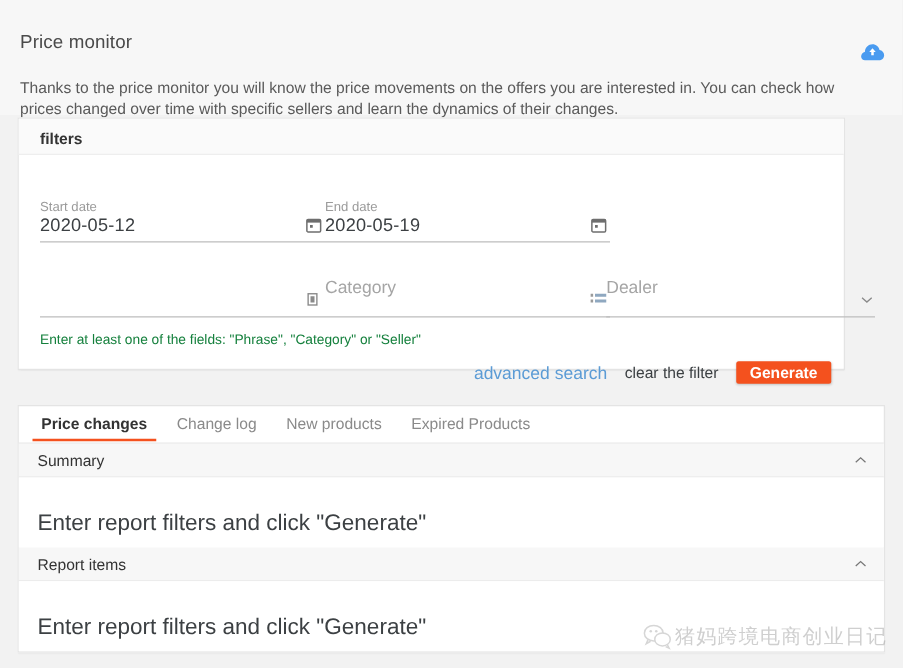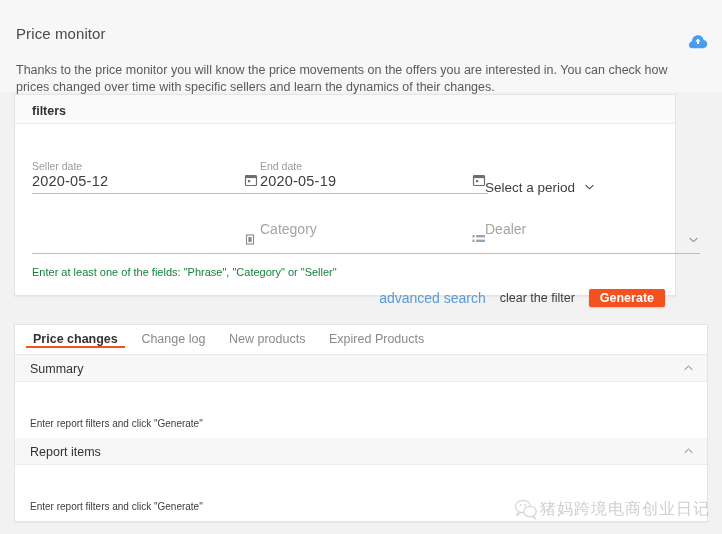--- a/index.html
+++ b/index.html
@@ -213,21 +213,21 @@
     box-shadow: 0 1px 1px rgba(0,0,0,0.04);
   }
   .tabs {
     position: relative;
     height: 29px;
     border-bottom: 1px solid #e8e8e8;
     padding-left: 8px;
   }
   .tab {
     display: inline-block;
-    padding: 7px 10px 1px 10px;
+    padding: 7px 10px 6px 10px;
     font-size: 12.5px;
     color: #8a8a8a;
     cursor: pointer;
     position: relative;
   }
   .tab.active {
     color: #333333;
     font-weight: bold;
   }
   .tab.active::after {
@@ -262,21 +262,21 @@
   }
   .accordion-body {
     position: relative;
     background: #ffffff;
     height: 56px;
   }
   .accordion-body .atext {
     position: absolute;
     left: 15px;
     bottom: 9px;
-    font-size: 10px;
+    font-size: 18px;
     color: #3c4043;
   }
 
   
   .watermark {
     position: absolute;
     right: 12px;
     bottom: 14px;
     display: flex;
     align-items: center;
@@ -310,21 +310,21 @@
   </div>
 
   <div class="filters-card">
     <div class="filters-head">
       <div class="filters-head-label">filters</div>
     </div>
 
     <div class="filters-body">
 
       <div class="field" id="field-start">
-        <span class="flabel">Seller date</span>
+        <span class="flabel">Start date</span>
         <span class="fvalue">2020-05-12</span>
         <span class="ficon">
           <svg width="14" height="14" viewBox="0 0 14 14">
             <rect x="1.5" y="2.5" width="11" height="10" rx="1" fill="none" stroke="#6e6e6e" stroke-width="1.2"></rect>
             <rect x="1.5" y="2.5" width="11" height="2.6" fill="#6e6e6e"></rect>
             <rect x="4" y="7" width="2.2" height="2.2" fill="#6e6e6e"></rect>
           </svg>
         </span>
         <span class="funder"></span>
       </div>
@@ -335,28 +335,20 @@
         <span class="ficon">
           <svg width="14" height="14" viewBox="0 0 14 14">
             <rect x="1.5" y="2.5" width="11" height="10" rx="1" fill="none" stroke="#6e6e6e" stroke-width="1.2"></rect>
             <rect x="1.5" y="2.5" width="11" height="2.6" fill="#6e6e6e"></rect>
             <rect x="4" y="7" width="2.2" height="2.2" fill="#6e6e6e"></rect>
           </svg>
         </span>
         <span class="funder"></span>
       </div>
 
-      <div class="period-select">
-        <span>Select a period</span>
-        <span class="pcaret">
-          <svg width="9" height="6" viewBox="0 0 9 6">
-            <path d="M0.6 1.2 L4.5 4.8 L8.4 1.2" fill="none" stroke="#444" stroke-width="1.1"></path>
-          </svg>
-        </span>
-      </div>
 
       <div class="field" id="field-phrase">
         <span class="ficon">
           <svg width="12" height="13" viewBox="0 0 12 13">
             <rect x="2.5" y="2" width="7" height="9" fill="none" stroke="#8a8a8a" stroke-width="1.1"></rect>
             <rect x="4.4" y="4" width="3.2" height="5" fill="#8a8a8a"></rect>
           </svg>
         </span>
         <span class="funder"></span>
       </div>

